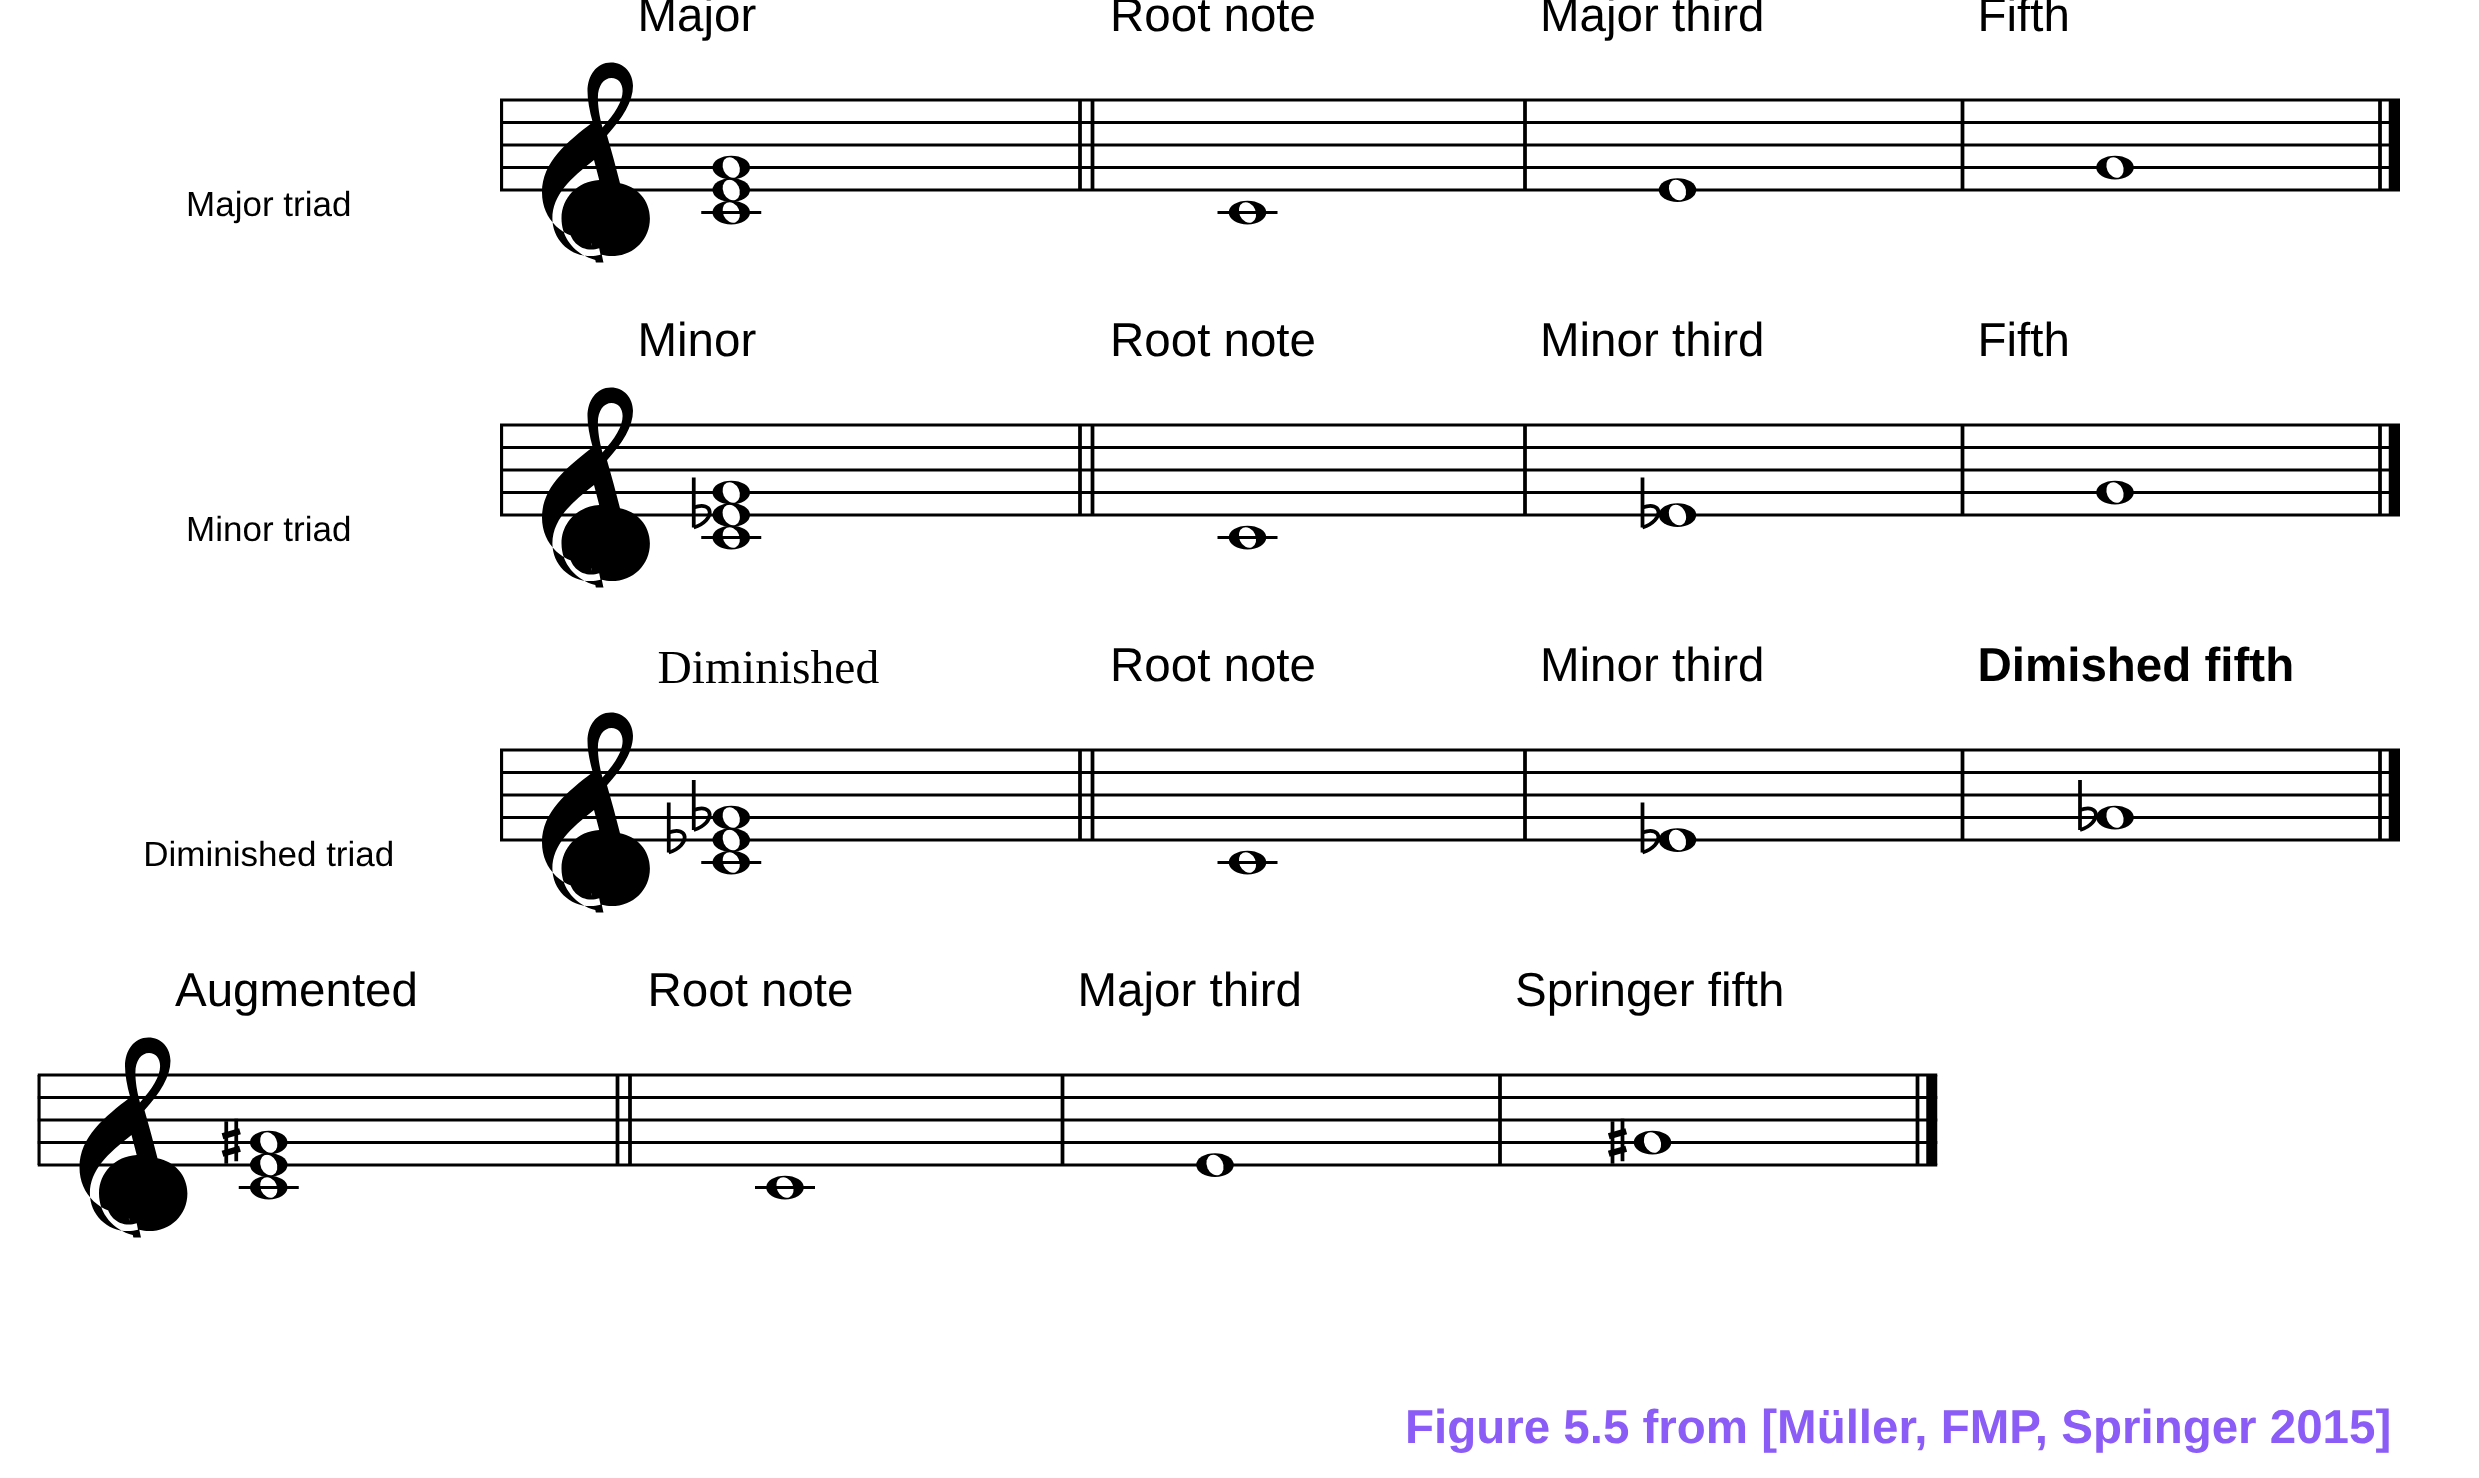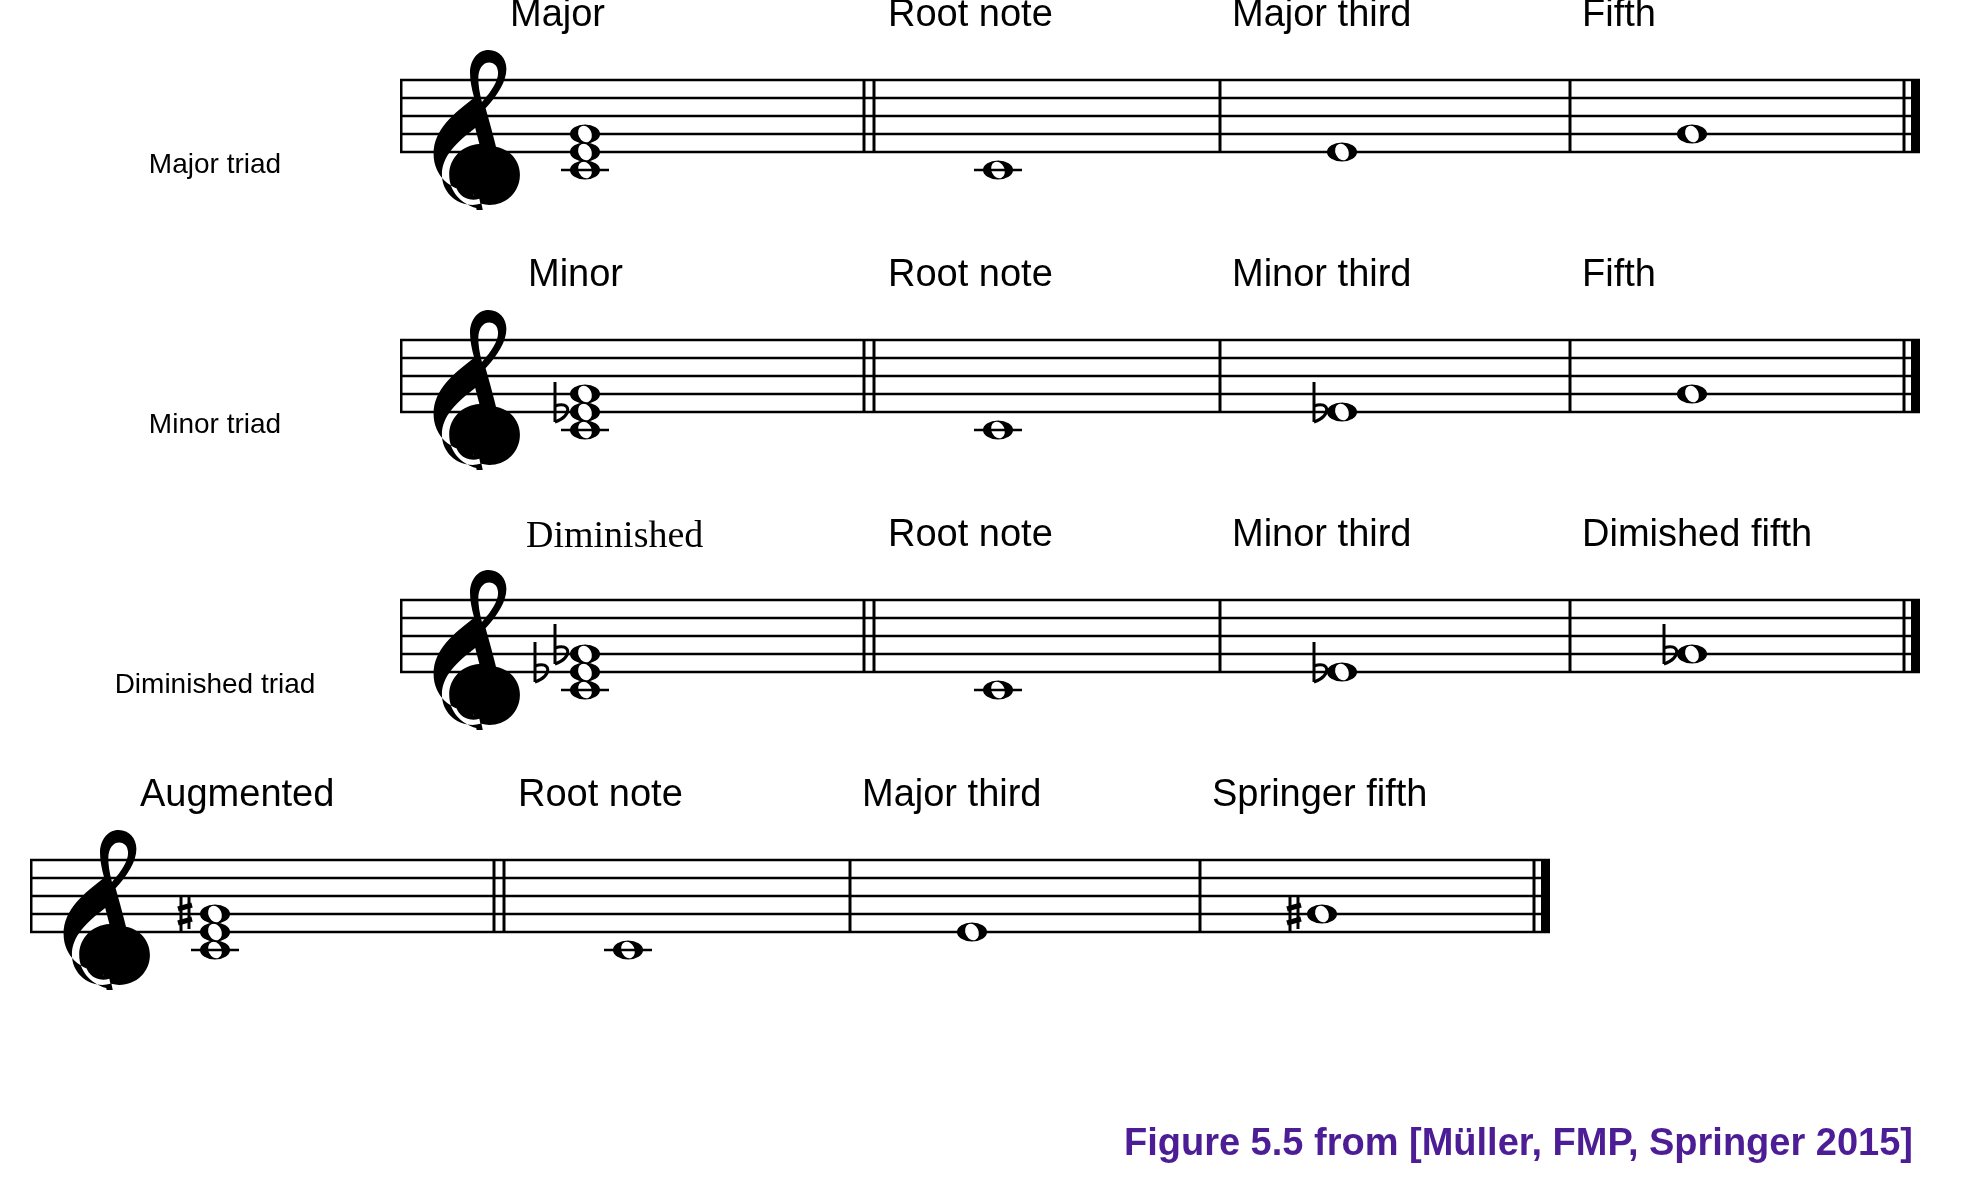--- a/index.html
+++ b/index.html
@@ -40,21 +40,21 @@
     height: 46px;
     font-size: 38px;
   }
   .measure-labels span { position: absolute; }
   .caption {
     position: absolute;
     right: 70px;
     bottom: 18px;
     font-size: 38px;
     font-weight: bold;
-    color: #4c1d95;
+    color: #8b5cf6;
   }
   svg { display: block; }
 </style>
 </head>
 <body>
 
 <div class="page">
   <div id="rows">
       <div class="row">
         <div class="row-label">Major triad</div>
@@ -107,21 +107,21 @@
             <g transform="translate(1292,94) rotate(-25)">
               <ellipse cx="0" cy="0" rx="6.5" ry="8.5" fill="#fff"></ellipse>
             </g>
           </svg>
         </div>
       </div>
       <div class="row">
         <div class="row-label">Minor triad</div>
         <div class="staff-wrap">
           <div class="measure-labels">
-            <span style="left: 110px; margin-left: 18px;">Minor</span>
+            <span style="left: 110px;">Minor</span>
             <span style="left: 488px;">Root note</span>
             <span style="left: 832px;">Minor third</span>
             <span style="left: 1182px;">Fifth</span>
           </div>
           <svg width="1520" height="170" viewBox="0 0 1520 170">
             <line x1="0" y1="40" x2="1520" y2="40" stroke="#000" stroke-width="2.5"></line>
             <line x1="0" y1="58" x2="1520" y2="58" stroke="#000" stroke-width="2.5"></line>
             <line x1="0" y1="76" x2="1520" y2="76" stroke="#000" stroke-width="2.5"></line>
             <line x1="0" y1="94" x2="1520" y2="94" stroke="#000" stroke-width="2.5"></line>
             <line x1="0" y1="112" x2="1520" y2="112" stroke="#000" stroke-width="2.5"></line>
@@ -168,21 +168,21 @@
           </svg>
         </div>
       </div>
       <div class="row">
         <div class="row-label">Diminished triad</div>
         <div class="staff-wrap">
           <div class="measure-labels">
             <span style="left: 126px; font-family: Liberation Serif, serif;">Diminished</span>
             <span style="left: 488px;">Root note</span>
             <span style="left: 832px;">Minor third</span>
-            <span style="left: 1182px;">Dimished fifth</span>
+            <span style="left: 1182px; font-weight: bold;">Dimished fifth</span>
           </div>
           <svg width="1520" height="170" viewBox="0 0 1520 170">
             <line x1="0" y1="40" x2="1520" y2="40" stroke="#000" stroke-width="2.5"></line>
             <line x1="0" y1="58" x2="1520" y2="58" stroke="#000" stroke-width="2.5"></line>
             <line x1="0" y1="76" x2="1520" y2="76" stroke="#000" stroke-width="2.5"></line>
             <line x1="0" y1="94" x2="1520" y2="94" stroke="#000" stroke-width="2.5"></line>
             <line x1="0" y1="112" x2="1520" y2="112" stroke="#000" stroke-width="2.5"></line>
             <g transform="translate(18,12) scale(0.052)">
               <path d="M 1050 2680 C 630 2680 300 2380 300 1960 C 300 1490 690 1180 1080 880 C 1030 700 1000 540 1000 400 C 1000 160 1140 -40 1360 -40 C 1560 -40 1700 120 1700 320 C 1700 560 1540 820 1300 1080 C 1370 1320 1440 1580 1500 1820 C 1760 1870 1960 2080 1960 2360 C 1960 2690 1700 2940 1370 2940 C 1320 2940 1270 2930 1220 2920 L 1280 3200 C 1300 3290 1310 3370 1310 3440 C 1310 3720 1110 3920 830 3920 C 590 3920 400 3760 400 3540 C 400 3380 520 3260 680 3260 C 830 3260 940 3370 940 3520 C 940 3650 850 3740 730 3760 C 780 3800 850 3820 920 3820 C 1090 3820 1210 3690 1210 3500 C 1210 3440 1200 3370 1180 3280 L 1120 3000 C 820 2920 600 2670 600 2360 C 600 2040 850 1790 1180 1770 L 1100 1460 C 740 1740 460 2000 460 2360 C 460 2680 720 2940 1050 2940 C 1100 2940 1150 2930 1200 2920 L 1180 2820 C 1140 2830 1100 2840 1060 2840 C 870 2840 720 2690 720 2500 C 720 2310 870 2160 1060 2160 C 1090 2160 1120 2160 1150 2170 L 1230 2510 C 1130 2540 1060 2620 1060 2720 C 1060 2740 1060 2760 1070 2780 L 1050 2680 Z M 1280 1790 C 1500 1830 1660 2010 1660 2230 C 1660 2430 1530 2590 1350 2640 L 1280 1790 Z M 1230 960 C 1420 750 1540 560 1540 400 C 1540 280 1470 200 1370 200 C 1250 200 1160 320 1160 500 C 1160 630 1180 780 1230 960 Z" fill="#000"></path>
             </g>

